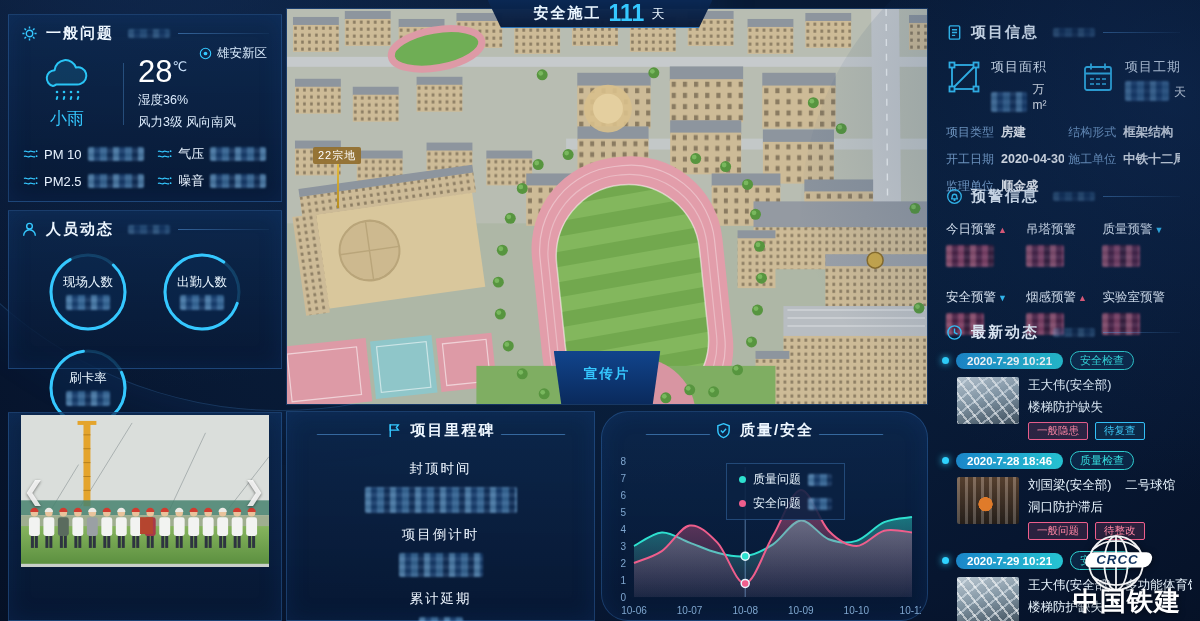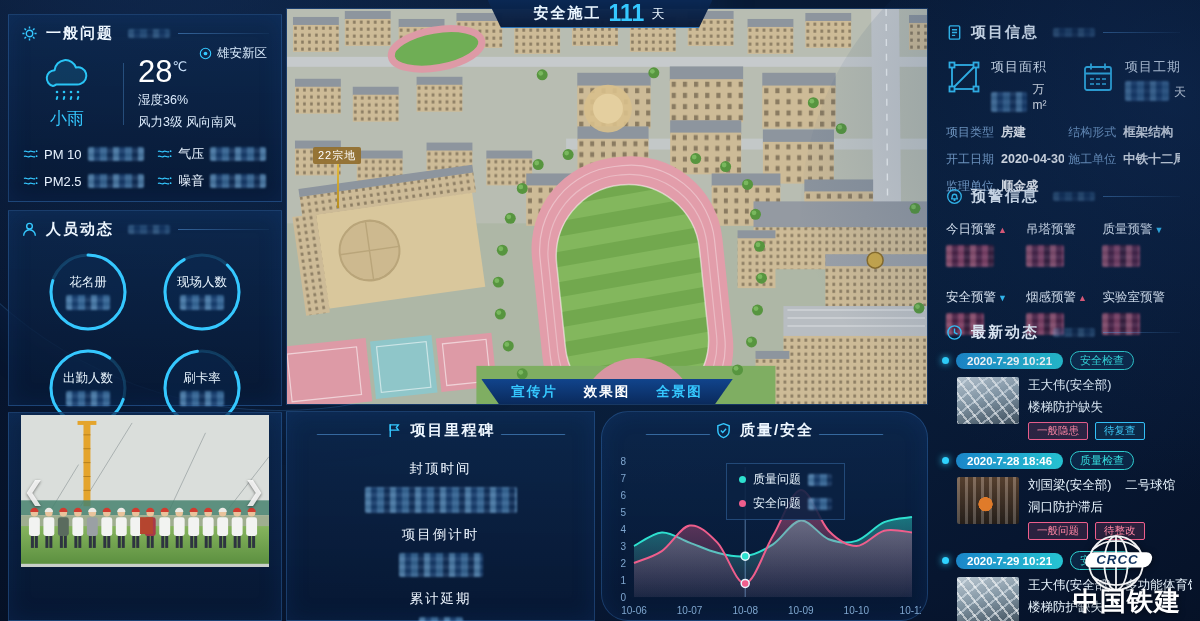--- a/index.html
+++ b/index.html
@@ -60,21 +60,21 @@
   .w-div{width:1px;height:62px;background:rgba(90,160,230,.35);margin:0 14px;}
   .w-temp{font-size:31px;color:#fff;line-height:1;}
   .w-temp sup{font-size:13px;color:#cfe6ff;}
   .w-line{font-size:12.5px;color:#dcebfc;margin-top:5px;}
   .w-metrics{display:grid;grid-template-columns:1.15fr 1fr;gap:9px 8px;padding:6px 14px 0;}
   .metric{display:flex;align-items:center;gap:6px;font-size:13px;color:#e8f3ff;white-space:nowrap;}
   .metric .blur{width:56px;height:14px;}
   .m-icon{display:inline-flex;width:15px;height:13px;}
 
   
-  #p-person{left:8px;top:210px;width:274px;height:196px;}
+  #p-person{left:8px;top:210px;width:274px;height:159px;}
   #rings{display:grid;grid-template-columns:1fr 1fr;gap:12px 0;padding:4px 22px 0;}
   .ring{position:relative;width:84px;height:84px;margin:0 auto;}
   .ring svg{position:absolute;inset:0;}
   .ring-inner{position:absolute;inset:0;display:flex;flex-direction:column;align-items:center;justify-content:center;gap:4px;}
   .ring-label{font-size:12.5px;color:#eaf6ff;}
   .ring .blur{width:44px;height:15px;}
 
   
   #p-events{left:8px;top:412px;width:274px;height:209px;}
   .photo-wrap{position:relative;margin:2px 12px;height:152px;background:#c9cfc9;overflow:hidden;}
@@ -83,23 +83,23 @@
     line-height:1;cursor:pointer;text-shadow:0 1px 3px rgba(0,0,0,.5);z-index:5;}
   .ph-nav.prev{left:2px;} .ph-nav.next{right:4px;}
 
   
   #viewer{left:286px;top:8px;width:642px;height:397px;border:1px solid rgba(58,120,196,.3);overflow:hidden;}
   #viewer svg.scene{position:absolute;inset:0;}
   #land-label{position:absolute;left:26px;top:138px;z-index:10;background:rgba(146,112,48,.95);color:#fff;
     font-size:11px;padding:1px 5px;border-radius:2px;letter-spacing:1px;}
   #land-label::after{content:"";position:absolute;left:50%;top:100%;width:2px;height:44px;background:linear-gradient(#e3bc3e,#b78d20);}
   #tabs{position:absolute;left:50%;bottom:0;transform:translateX(-50%);z-index:10;height:25px;
-    display:flex;align-items:center;gap:26px;padding:0 30px;
+    display:flex;align-items:center;gap:26px;padding:14px 30px;
     background:linear-gradient(180deg,#11448c,#0a2a5c);
-    clip-path:polygon(0 0,100% 0,93% 100%,7% 100%);}
+    clip-path:polygon(0 0,100% 0,93% 100%,7% 100%);flex-direction:column;}
   .tab{font-size:13.5px;font-weight:bold;color:#35c8ff;letter-spacing:2px;cursor:pointer;}
   .tab.active{color:#fff;}
 
   
   #p-milestone{left:286px;top:411px;width:309px;height:210px;}
   #ms-list{text-align:center;}
   .ms-item{margin-top:13px;}
   .ms-label{font-size:13.5px;color:#eef6ff;letter-spacing:2px;}
   .ms-item .blur{display:block;margin:9px auto 0;}
   #ms-list .ms-item:nth-child(1) .blur{width:152px;height:26px;}
@@ -288,30 +288,20 @@
             <path d="M2.8 15.5a6.2 6.2 0 0 1 12.4 0"></path>
           </svg>
         </span>
       <span class="p-title">人员动态</span>
       <span class="hd-rest">
           <span class="blur tick"></span>
           <span class="hd-line"></span>
         </span>
     </div>
     <div id="rings">
-        <div class="ring">
-    <svg viewBox="0 0 84 84">
-      <circle cx="42" cy="42" r="37" fill="rgba(12,45,90,.35)" stroke="rgba(53,200,255,.18)" stroke-width="3"></circle>
-      <circle class="arc" cx="42" cy="42" r="37" fill="none" stroke="#35c8ff" stroke-width="3" pathLength="100" stroke-dasharray="80 20" stroke-linecap="round" transform="rotate(-90 42 42)" stroke-dashoffset="0"></circle>
-    </svg>
-    <div class="ring-inner">
-      <span class="ring-label">花名册</span>
-      <span class="blur"></span>
-    </div>
-  </div>
         <div class="ring">
     <svg viewBox="0 0 84 84">
       <circle cx="42" cy="42" r="37" fill="rgba(12,45,90,.35)" stroke="rgba(53,200,255,.18)" stroke-width="3"></circle>
       <circle class="arc" cx="42" cy="42" r="37" fill="none" stroke="#35c8ff" stroke-width="3" pathLength="100" stroke-dasharray="80 20" stroke-linecap="round" transform="rotate(-90 42 42)" stroke-dashoffset="-12"></circle>
     </svg>
     <div class="ring-inner">
       <span class="ring-label">现场人数</span>
       <span class="blur"></span>
     </div>
   </div>

